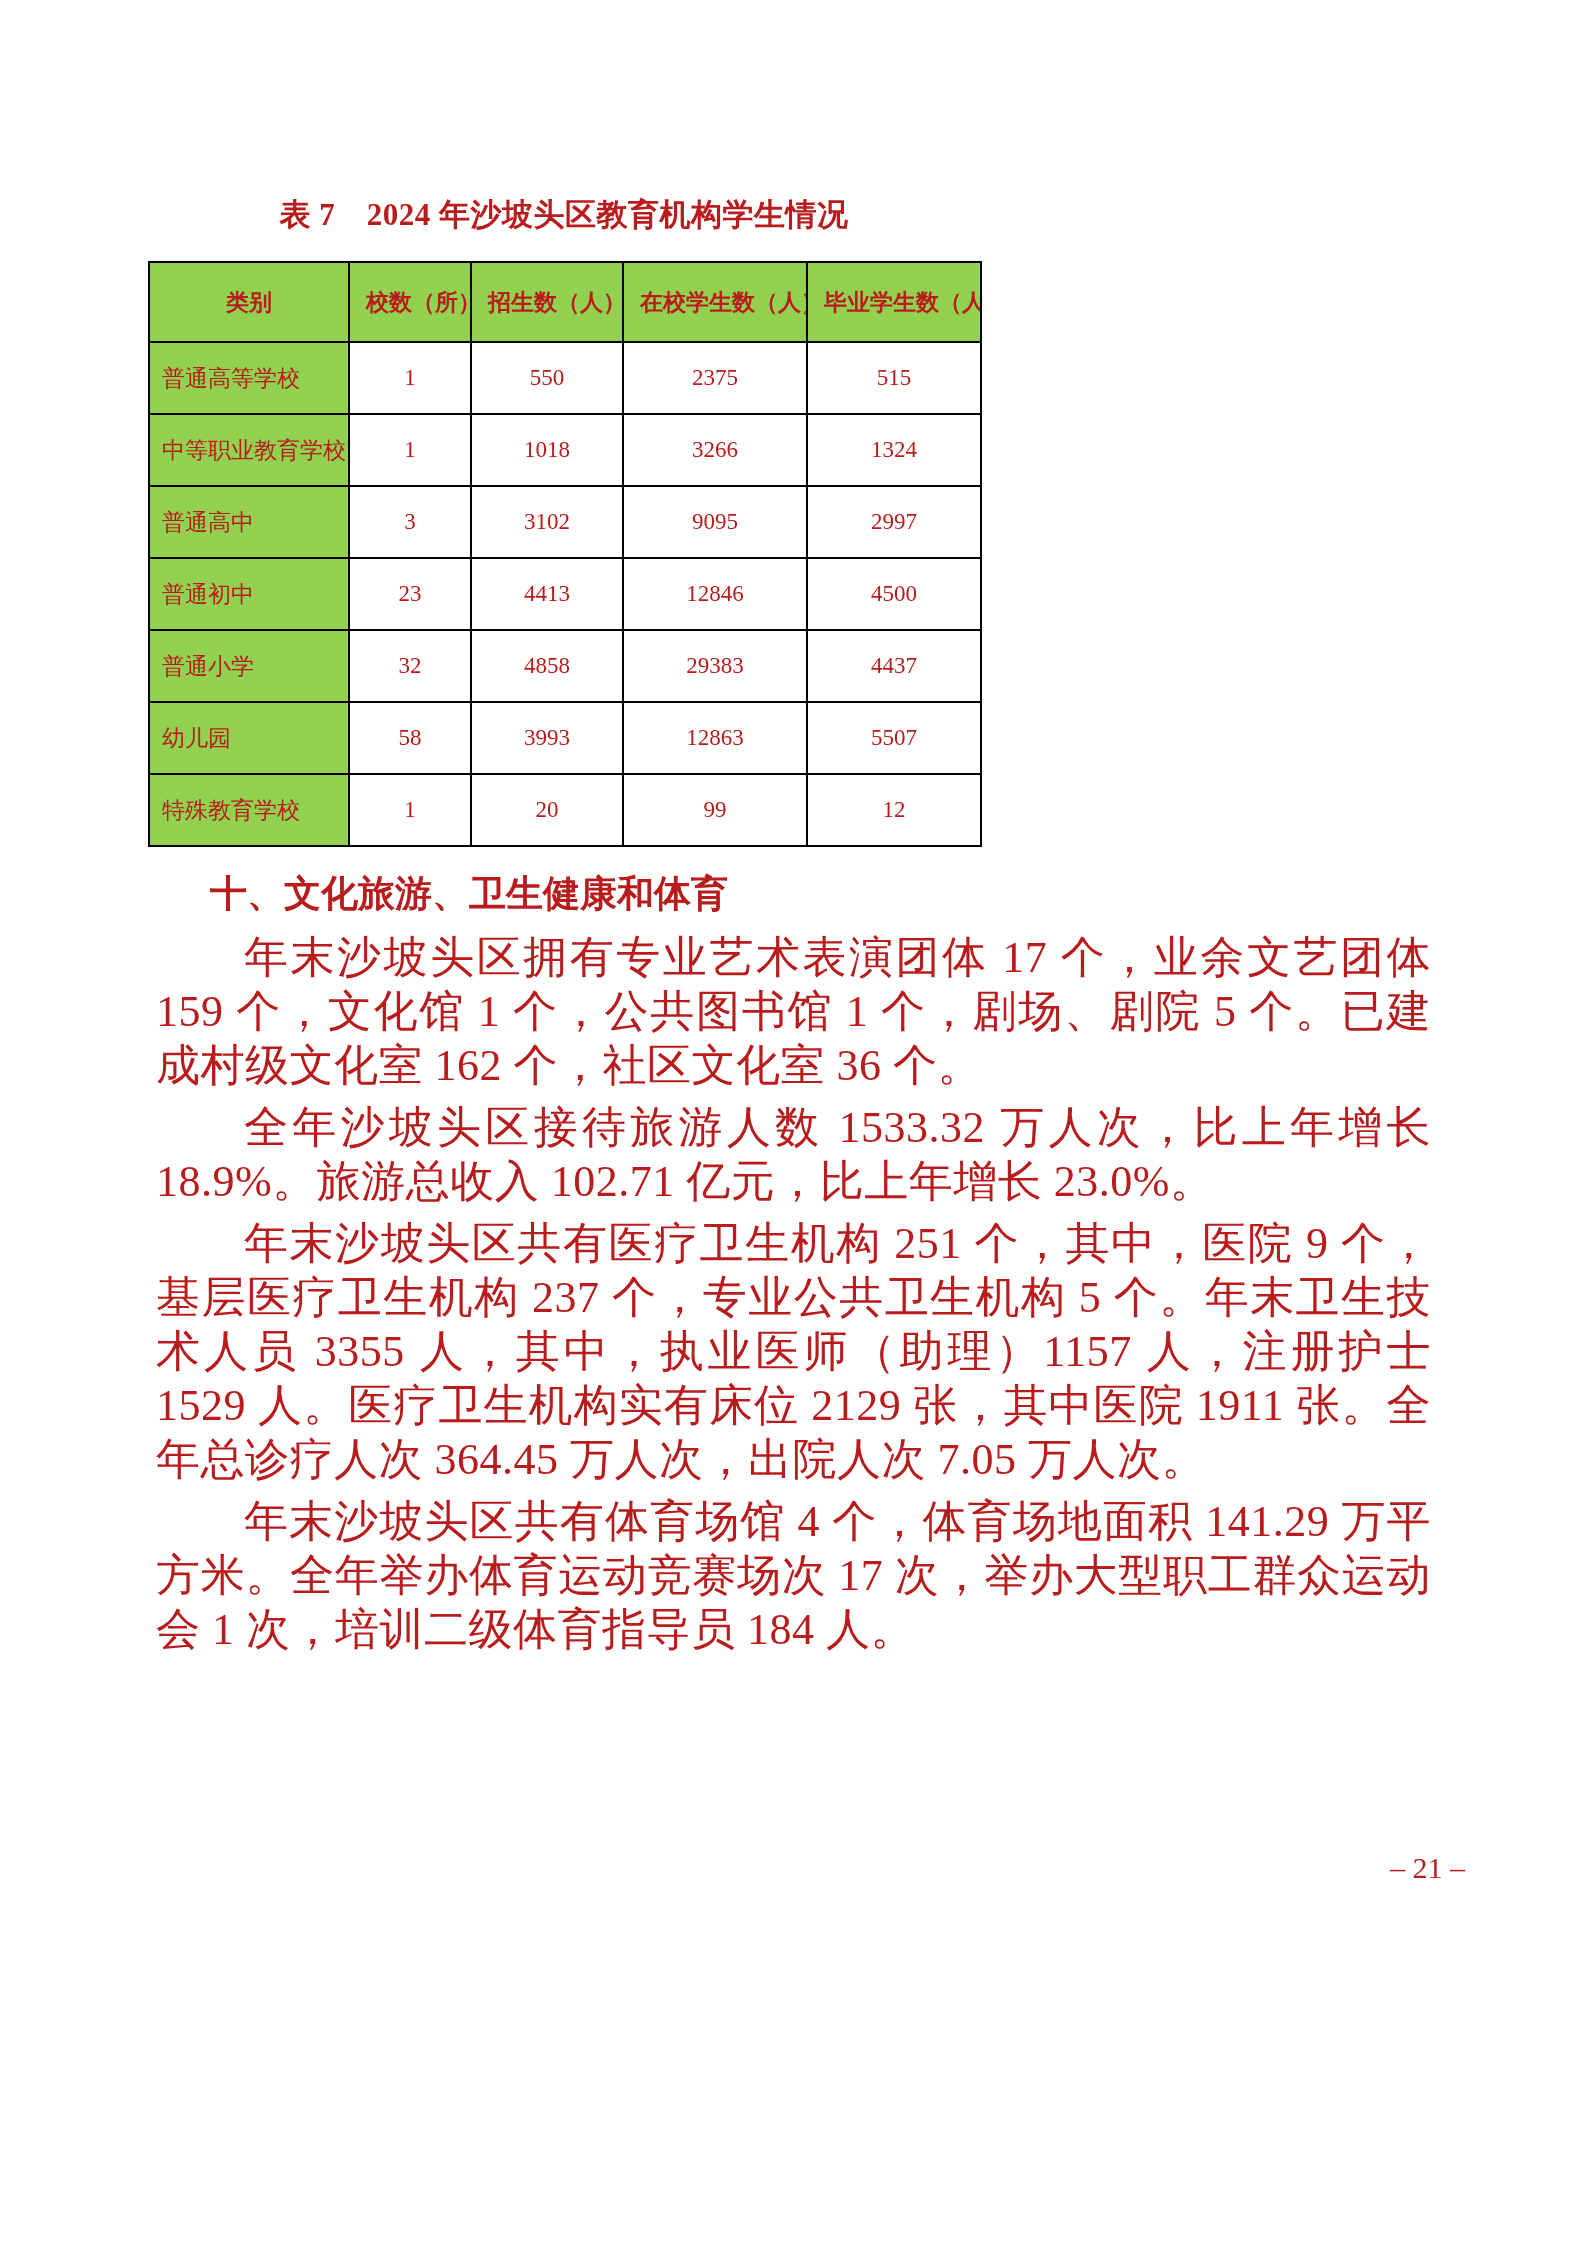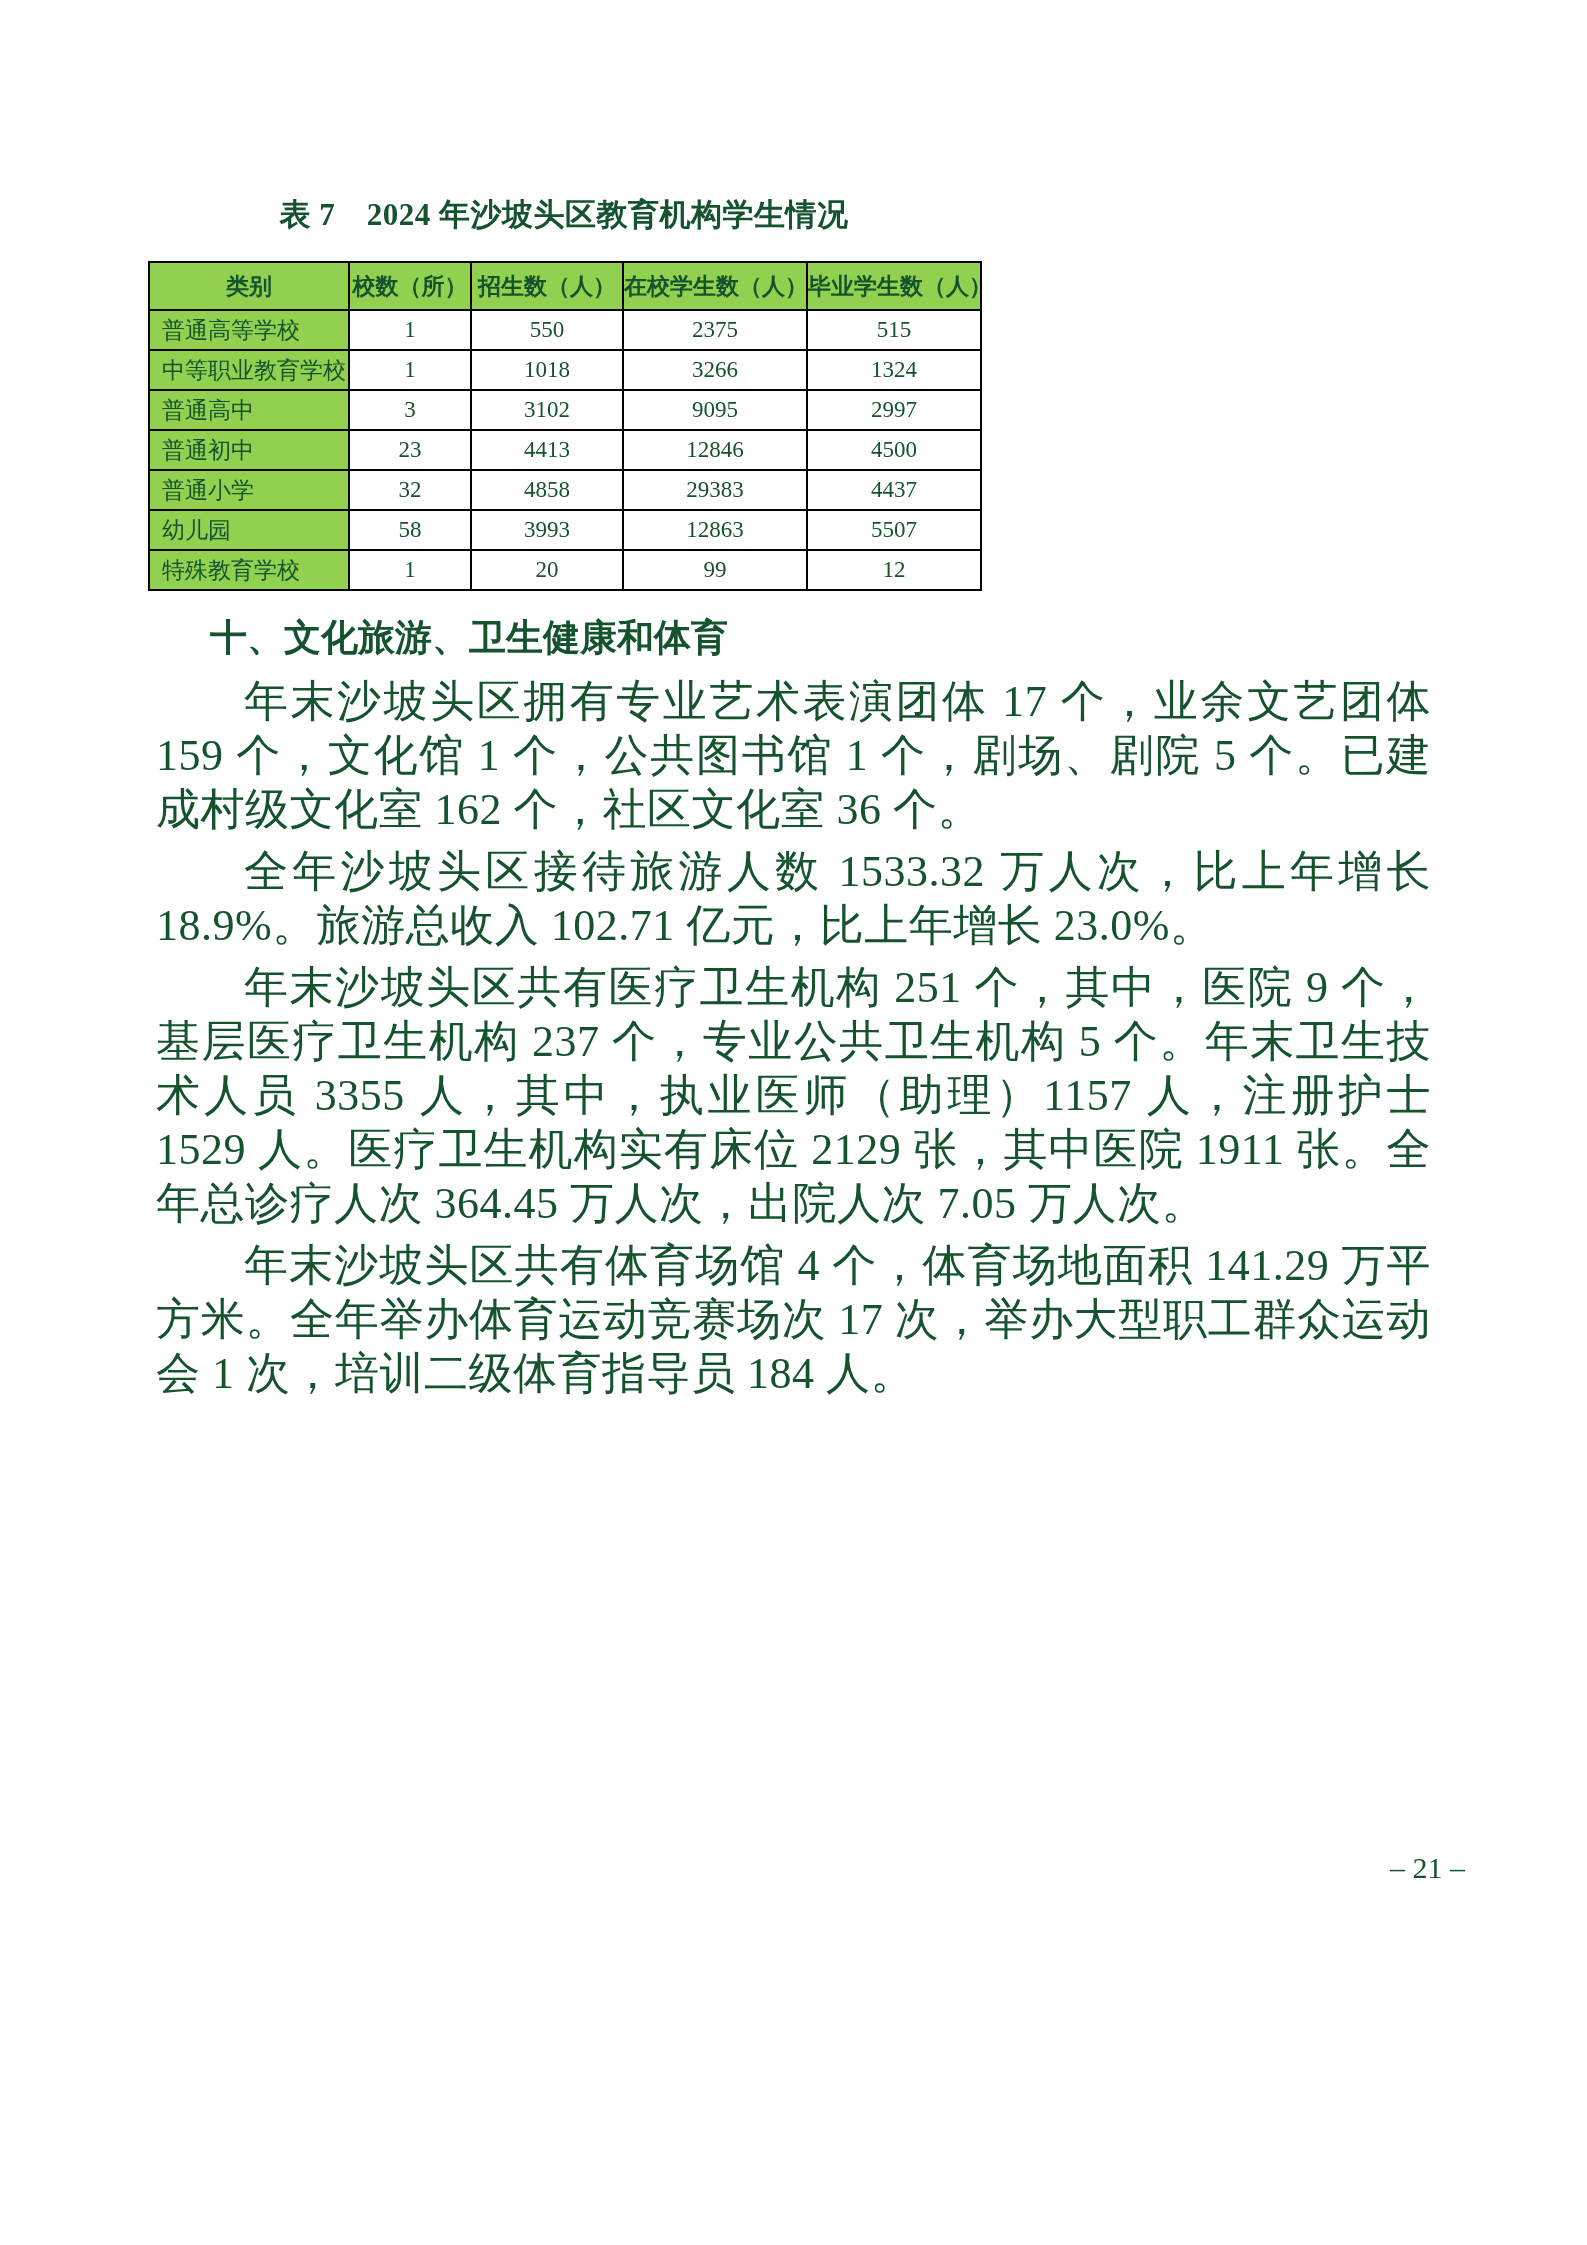--- a/index.html
+++ b/index.html
@@ -9,21 +9,21 @@
   }
   .page {
     position: relative;
     width: 1587px;
     height: 2245px;
     margin: 0 auto;
     background: #ffffff;
     box-sizing: border-box;
     padding: 195px 148px 0 148px;
     font-family: "Liberation Serif", "DejaVu Serif", serif;
-    color: #14532d;
+    color: #b91c1c;
     overflow: hidden;
   }
   
   .table-block {
     width: 832px;
   }
   .table-title {
     width: 832px;
     text-align: center;
     font-size: 31px;
@@ -32,21 +32,21 @@
     margin-bottom: 26px;
     letter-spacing: 0.5px;
   }
   table.stat-table {
     width: 832px;
     border-collapse: collapse;
     table-layout: fixed;
   }
   .stat-table th, .stat-table td {
     border: 2px solid #000000;
-    padding: 0;
+    padding: 16px;
     font-size: 23px;
     text-align: center;
     vertical-align: middle;
     overflow: hidden;
     white-space: nowrap;
   }
   .stat-table thead th {
     height: 46px;
     background: var(--table-green, #92D050);
     font-weight: bold;

